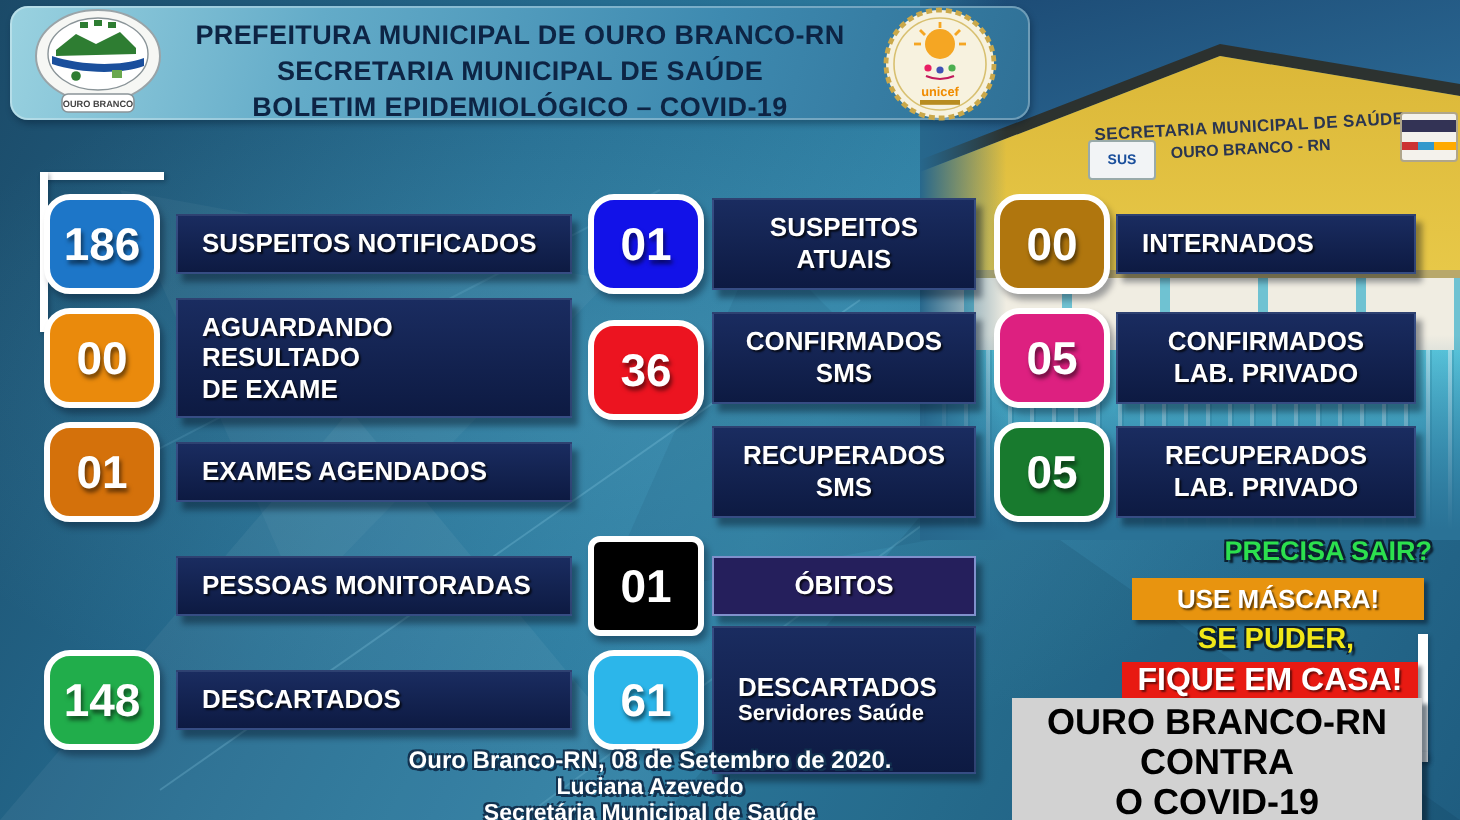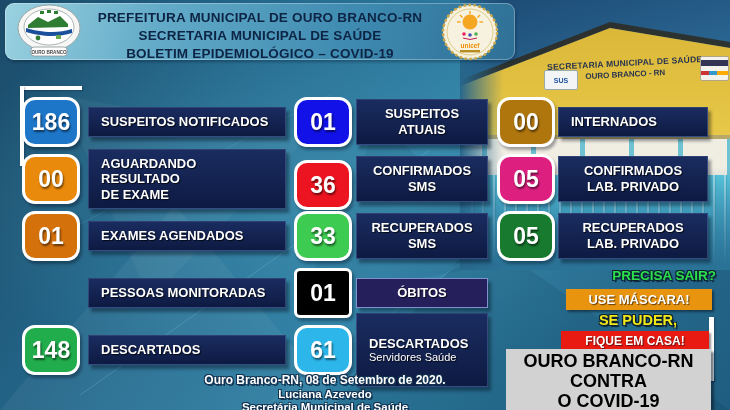--- a/index.html
+++ b/index.html
@@ -66,36 +66,36 @@
     width:100%;box-sizing:border-box;padding:6px 10px;
     background:linear-gradient(180deg,#1a2c60 0%,#0d1a42 100%);
     border:1px solid rgba(110,140,200,.35);
     color:#fff;font-weight:bold;font-size:13px;line-height:1.2;
     text-shadow:1px 1px 1px rgba(0,0,0,.75);
     box-shadow:3px 4px 3px rgba(0,10,25,.4);
     white-space:pre-line;
   }
   .lbl.center-al{text-align:center;}
   .lbl.left-al{text-align:left;padding-left:12px;}
-  .lbl .l2{display:block;font-size:11px;font-weight:normal;}
+  .lbl .l2{display:block;font-size:11px;font-weight:bold;}
   .lbl.obitos{background:#251f5c;border:1px solid #8090cc;}
   
   .w-precisa{position:absolute;left:560px;top:268px;width:156px;z-index:2;text-align:right;
     color:#2ce04e;font-weight:bold;font-size:13.5px;
     text-shadow:-1px -1px 0 #0c2030,1px -1px 0 #0c2030,-1px 1px 0 #0c2030,1.5px 1.5px 1px #0c2030;}
   .w-mascara{position:absolute;left:566px;top:289px;width:146px;height:21px;z-index:2;
     background:#e8940f;display:flex;align-items:center;justify-content:center;
     color:#fff;font-weight:bold;font-size:13px;text-shadow:1px 1px 1px rgba(0,0,0,.6);
     box-shadow:2px 2px 2px rgba(0,10,25,.45);}
   .w-sepuder{position:absolute;left:560px;top:312px;width:156px;z-index:2;text-align:center;
     color:#f2e818;font-weight:bold;font-size:14.5px;
     text-shadow:-1px -1px 0 #0c2030,1px -1px 0 #0c2030,-1px 1px 0 #0c2030,1.5px 1.5px 1px #0c2030;}
   .w-fique{position:absolute;left:561px;top:331px;width:148px;height:19px;z-index:2;
     background:#e81a12;display:flex;align-items:center;justify-content:center;
-    color:#fff;font-weight:bold;font-size:12px;text-shadow:1px 1px 1px rgba(0,0,0,.55);
+    color:#fff;font-weight:bold;font-size:16px;text-shadow:1px 1px 1px rgba(0,0,0,.55);
     box-shadow:2px 2px 2px rgba(0,10,25,.45);}
   .w-contra{position:absolute;left:506px;top:349px;width:201px;z-index:2;
     background:#d2d2d2;color:#000;font-weight:bold;font-size:18px;line-height:1.12;
     text-align:center;padding:2px 2px;white-space:pre-line;
     box-shadow:3px 3px 2px rgba(10,25,40,.55);}
   
   .footer{position:absolute;left:70px;top:373px;width:510px;z-index:2;text-align:center;color:#fff;font-weight:bold;
     text-shadow:-1px -1px 0 #123250,1px -1px 0 #123250,-1px 1px 0 #123250,1.5px 1.5px 0 #123250;}
   .footer .f1{font-size:12px;}
   .footer .f2{font-size:11.5px;margin-top:1px;}
@@ -206,21 +206,20 @@
       <div class="lbl center-al">SUSPEITOS
 ATUAIS</div>
     </div>
 
   <div class="num" style="left: 294px; top: 160px; background: rgb(236, 20, 32);">36</div>
   <div class="lblwrap" style="left:356px;top:154px;width:132px;">
       <div class="lbl center-al">CONFIRMADOS
 SMS</div>
     </div>
 
-  <div class="num" style="left: 294px; top: 211px; background: rgb(62, 203, 81);">33</div>
   <div class="lblwrap" style="left:356px;top:211px;width:132px;">
       <div class="lbl center-al">RECUPERADOS
 SMS</div>
     </div>
 
   <div class="num" style="left: 294px; top: 268px; border-radius: 6px; background: rgb(0, 0, 0);">01</div>
   <div class="lblwrap" style="left:356px;top:268px;width:132px;">
       <div class="lbl center-al obitos">ÓBITOS</div>
     </div>
 

